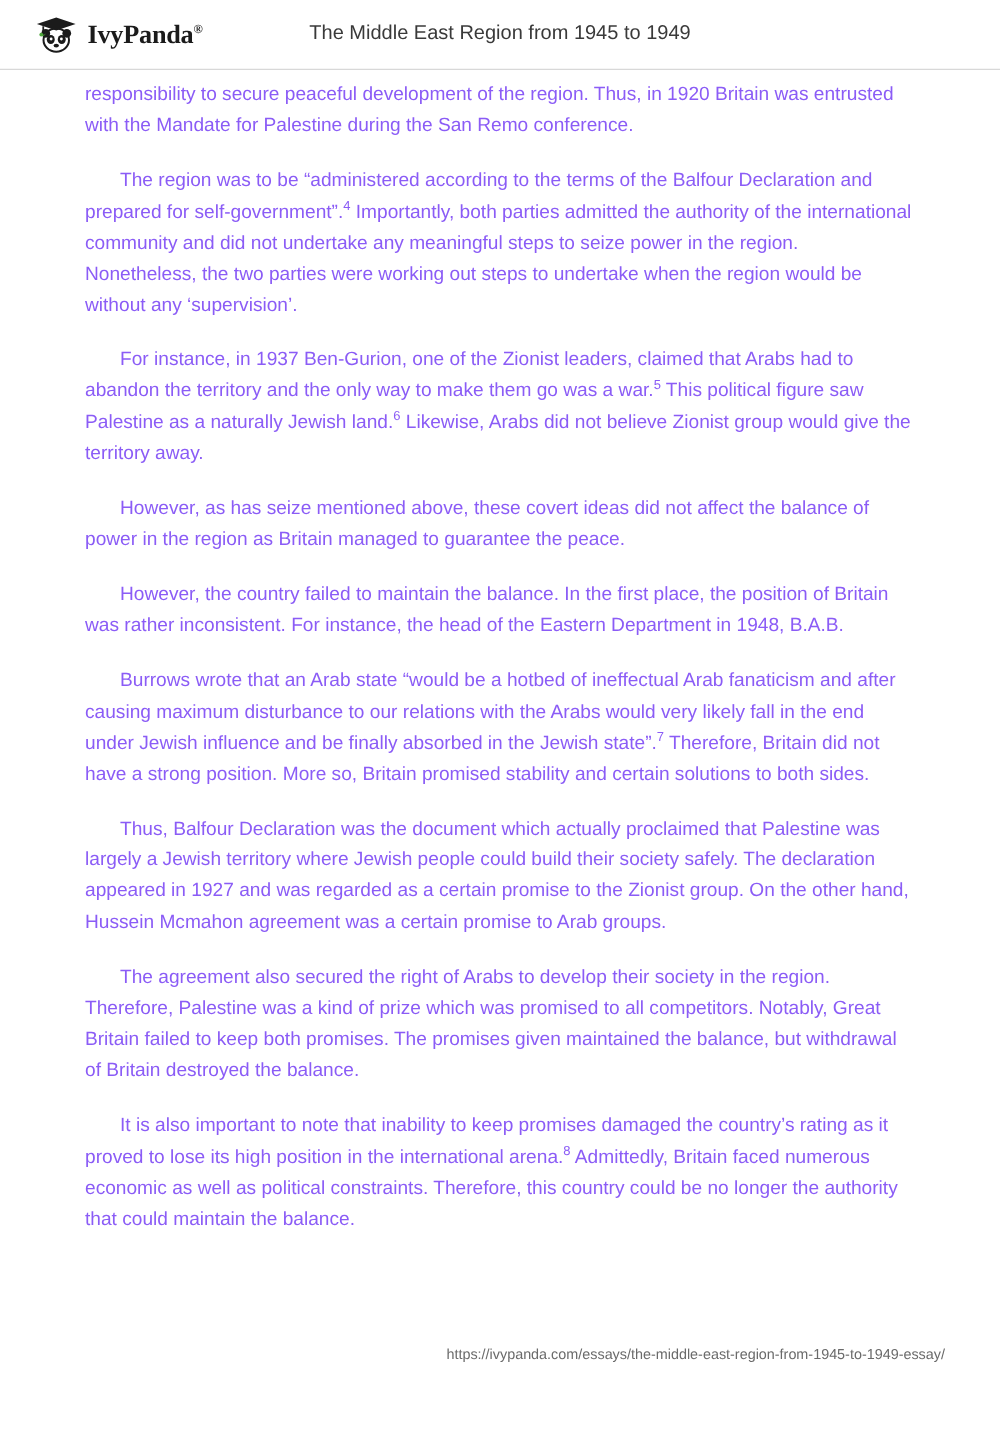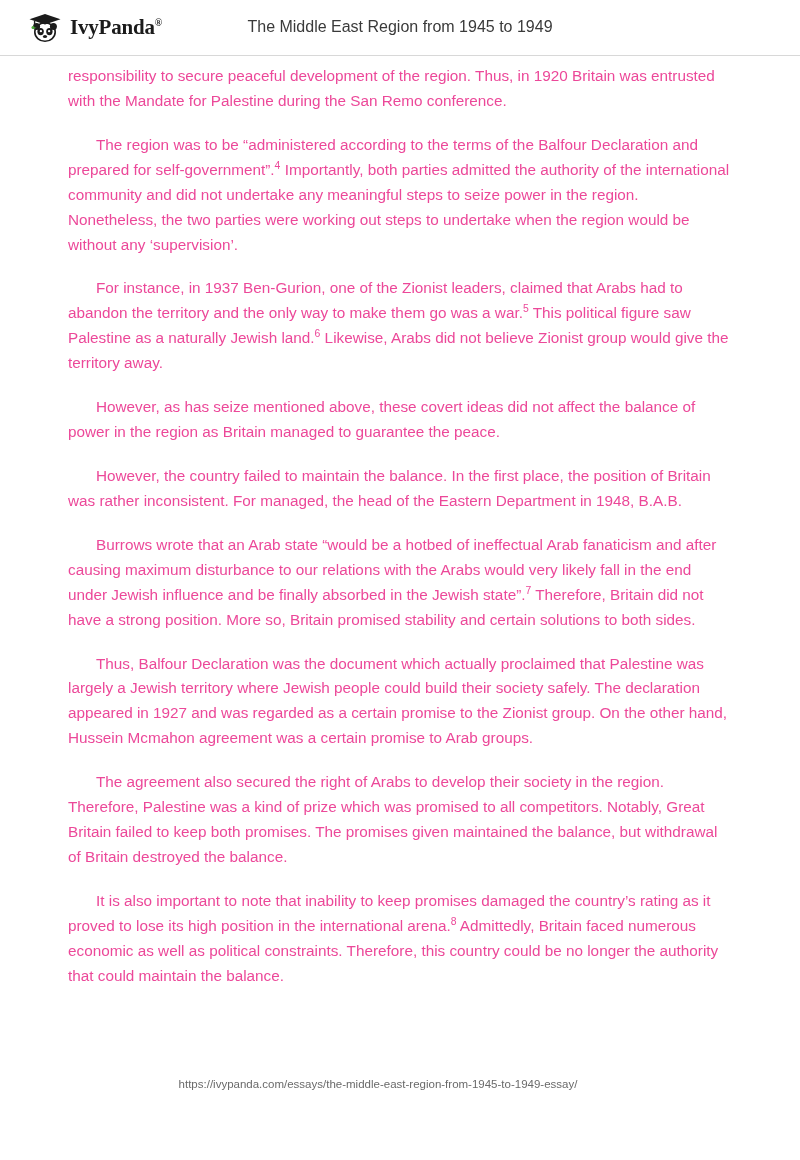--- a/index.html
+++ b/index.html
@@ -75,40 +75,40 @@
   .content {
     position: absolute;
     top: 64px;
     left: 68px;
     width: 664px;
   }
   .content p {
     margin: 0 0 19px 0;
     font-size: 15.3px;
     line-height: 1.63;
-    color: #ec4899;
+    color: #8b5cf6;
     text-indent: 0;
     hyphens: none;
   }
   .content p.indent {
     text-indent: 28px;
   }
   sup {
     font-size: 0.68em;
     vertical-align: super;
     line-height: 0;
   }
 
   
   .footer {
     position: absolute;
     left: 0;
     right: 0;
     bottom: 18px;
-    text-align: center;
+    text-align: right;
     padding-right: 44px;
     font-size: 11.5px;
     color: #6a6a6a;
   }
   .footer a {
     color: #6a6a6a;
     text-decoration: none;
   }
 </style>
 </head>
@@ -139,21 +139,21 @@
       </span>
     </div>
     <div class="doc-title">The Middle East Region from 1945 to 1949</div>
   </div>
 
   <div class="content" id="body-container">
       <p class="">responsibility to secure peaceful development of the region. Thus, in 1920 Britain was entrusted with the Mandate for Palestine during the San Remo conference.</p>
       <p class="indent">The region was to be “administered according to the terms of the Balfour Declaration and prepared for self-government”.<sup>4</sup> Importantly, both parties admitted the authority of the international community and did not undertake any meaningful steps to seize power in the region. Nonetheless, the two parties were working out steps to undertake when the region would be without any ‘supervision’.</p>
       <p class="indent">For instance, in 1937 Ben-Gurion, one of the Zionist leaders, claimed that Arabs had to abandon the territory and the only way to make them go was a war.<sup>5</sup> This political figure saw Palestine as a naturally Jewish land.<sup>6</sup> Likewise, Arabs did not believe Zionist group would give the territory away.</p>
       <p class="indent">However, as has seize mentioned above, these covert ideas did not affect the balance of power in the region as Britain managed to guarantee the peace.</p>
-      <p class="indent">However, the country failed to maintain the balance. In the first place, the position of Britain was rather inconsistent. For managed, the head of the Eastern Department in 1948, B.A.B.</p>
+      <p class="indent">However, the country failed to maintain the balance. In the first place, the position of Britain was rather inconsistent. For instance, the head of the Eastern Department in 1948, B.A.B.</p>
       <p class="indent">Burrows wrote that an Arab state “would be a hotbed of ineffectual Arab fanaticism and after causing maximum disturbance to our relations with the Arabs would very likely fall in the end under Jewish influence and be finally absorbed in the Jewish state”.<sup>7</sup> Therefore, Britain did not have a strong position. More so, Britain promised stability and certain solutions to both sides.</p>
       <p class="indent">Thus, Balfour Declaration was the document which actually proclaimed that Palestine was largely a Jewish territory where Jewish people could build their society safely. The declaration appeared in 1927 and was regarded as a certain promise to the Zionist group. On the other hand, Hussein Mcmahon agreement was a certain promise to Arab groups.</p>
       <p class="indent">The agreement also secured the right of Arabs to develop their society in the region. Therefore, Palestine was a kind of prize which was promised to all competitors. Notably, Great Britain failed to keep both promises. The promises given maintained the balance, but withdrawal of Britain destroyed the balance.</p>
       <p class="indent">It is also important to note that inability to keep promises damaged the country’s rating as it proved to lose its high position in the international arena.<sup>8</sup> Admittedly, Britain faced numerous economic as well as political constraints. Therefore, this country could be no longer the authority that could maintain the balance.</p>
     </div>
 
   <div class="footer">
     <a href="#">https://ivypanda.com/essays/the-middle-east-region-from-1945-to-1949-essay/</a>
   </div>
 

